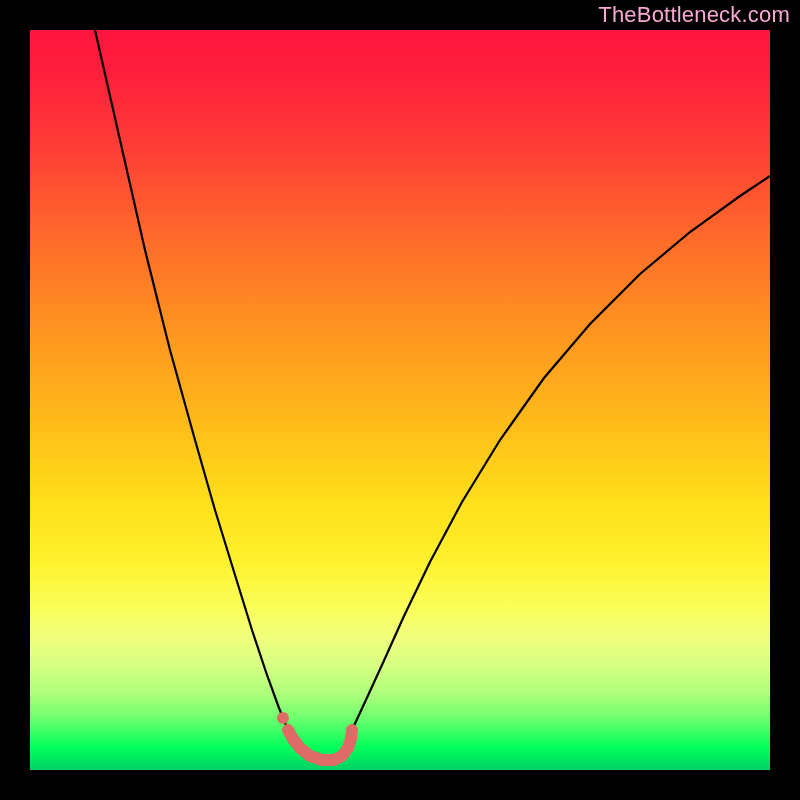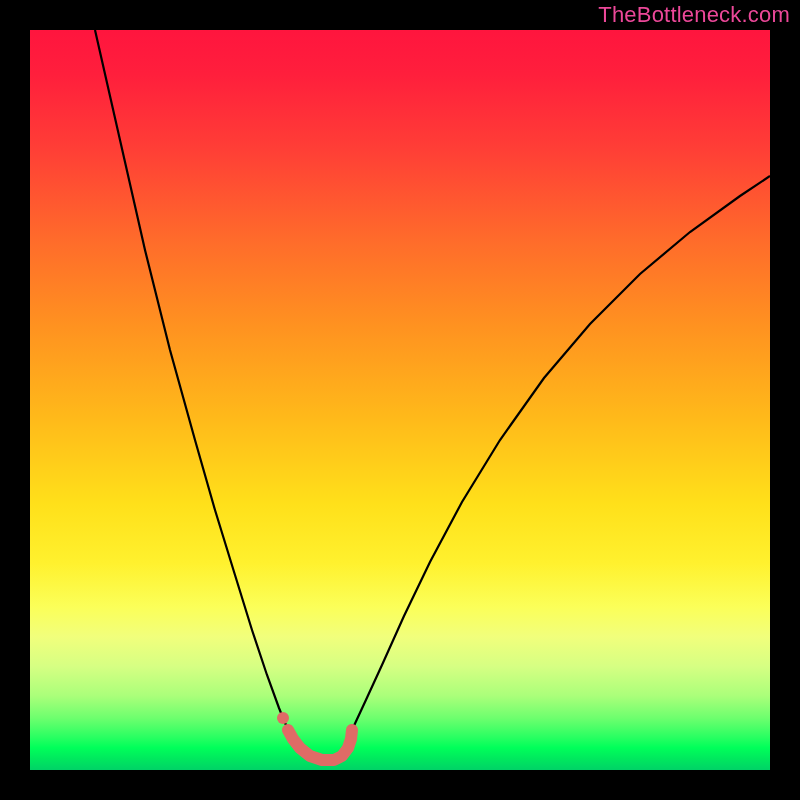--- a/index.html
+++ b/index.html
@@ -14,21 +14,21 @@
   .stage {
     position: relative;
     width: 800px;
     height: 800px;
     background: #000;
   }
   .watermark {
     position: absolute;
     top: 2px;
     right: 10px;
-    color: #ec4899;
+    color: #f9a8d4;
     font-size: 22px;
     font-weight: 500;
     letter-spacing: 0.2px;
     z-index: 5;
     user-select: none;
   }
   .plot {
     position: absolute;
     left: 30px;
     top: 30px;

